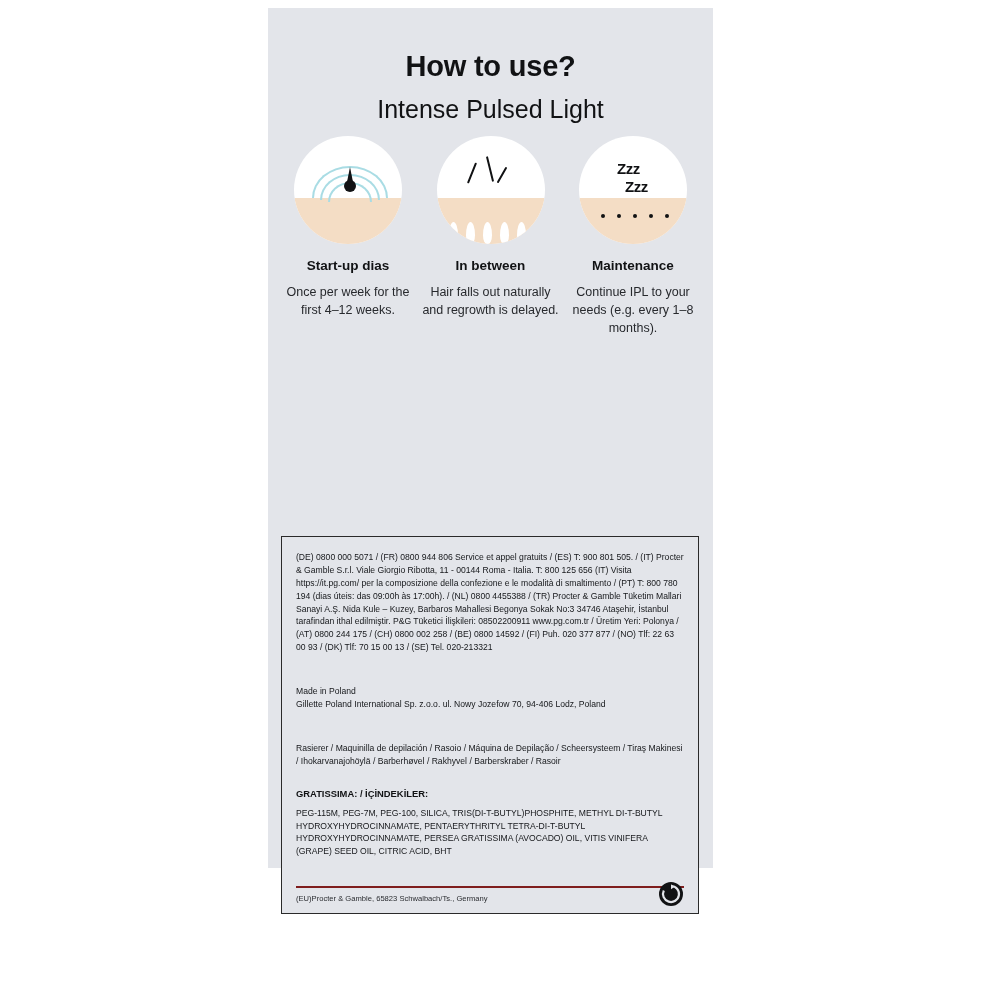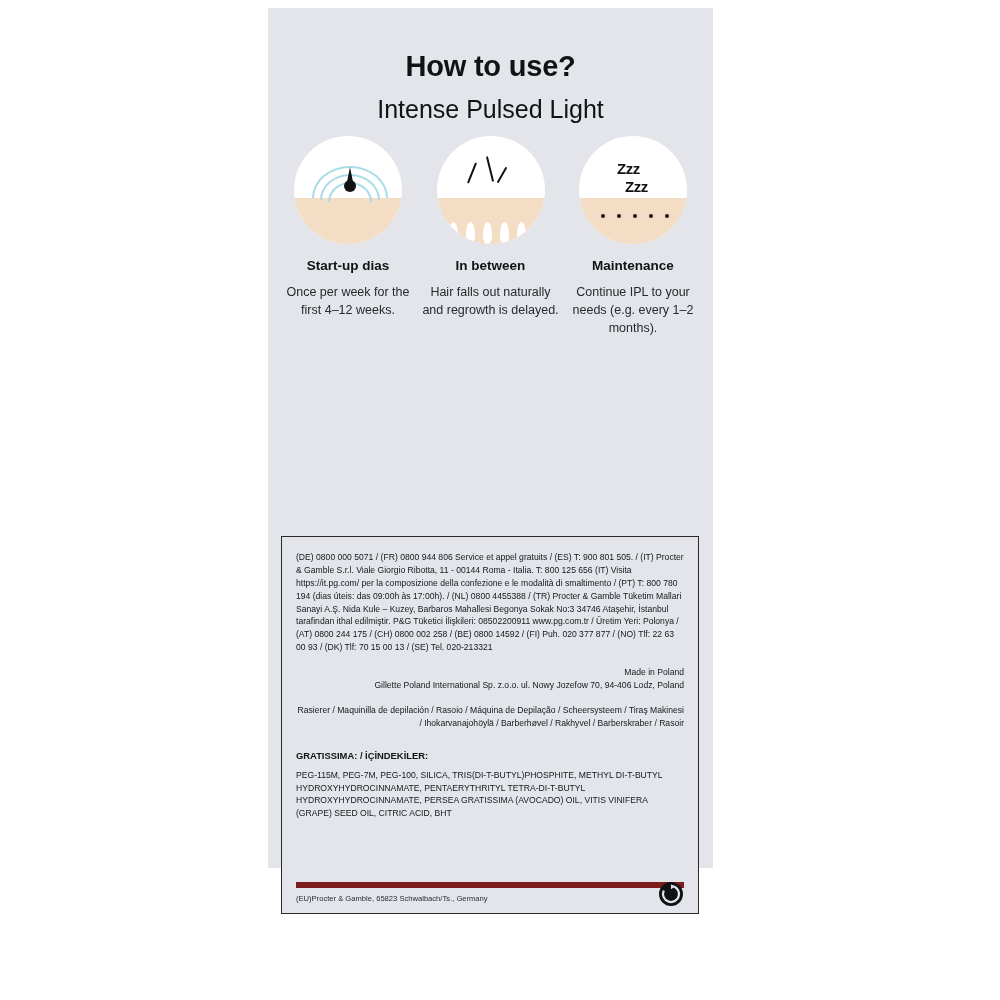--- a/index.html
+++ b/index.html
@@ -199,41 +199,40 @@
   .legal {
     font-size: 8.6px;
     line-height: 1.5;
     color: #15171a;
     margin-top: 2px;
   }
   .block {
     font-size: 8.6px;
     line-height: 1.5;
     color: #15171a;
-    margin-top: 12px;
-    text-align: right;
+    margin-top: 31px;
   }
   .ing-title {
     font-size: 9.4px;
     font-weight: bold;
     color: #111214;
     margin-top: 20px;
   }
   .ing-body {
     font-size: 8.6px;
     line-height: 1.5;
     color: #15171a;
     margin-top: 8px;
   }
   .footer-line {
     position: absolute;
     left: 14px;
     right: 14px;
     bottom: 10px;
-    border-top: 6px solid #7f1d1d;
+    border-top: 2px solid #7f1d1d;
     padding-top: 6px;
     font-size: 7.6px;
     color: #2a2c30;
   }
   .recycle {
     position: absolute;
     right: 14px;
     bottom: 6px;
     width: 26px;
     height: 26px;
@@ -285,21 +284,21 @@
           <div class="skin"></div>
           <div class="zzz" style="left:38px; top:24px; font-size:15px;">Zzz</div>
           <div class="zzz" style="left:46px; top:42px; font-size:15px;">Zzz</div>
           <div class="dot" style="left:22px; bottom:26px;"></div>
           <div class="dot" style="left:38px; bottom:26px;"></div>
           <div class="dot" style="left:54px; bottom:26px;"></div>
           <div class="dot" style="left:70px; bottom:26px;"></div>
           <div class="dot" style="left:86px; bottom:26px;"></div>
         </div>
         <div class="step-name">Maintenance</div>
-        <div class="step-desc">Continue IPL to your needs (e.g. every 1–2 months).</div>
+        <div class="step-desc">Continue IPL to your needs (e.g. every 1–8 months).</div>
       </div>
     </div>
 
     <div class="infobox">
 
       <div class="legal">(DE) 0800 000 5071 / (FR) 0800 944 806 Service et appel gratuits / (ES) T: 900 801 505. / (IT) Procter &amp; Gamble S.r.l. Viale Giorgio Ribotta, 11 - 00144 Roma - Italia. T: 800 125 656 (IT) Visita https://it.pg.com/ per la composizione della confezione e le modalità di smaltimento / (PT) T: 800 780 194 (dias úteis: das 09:00h às 17:00h). / (NL) 0800 4455388 / (TR) Procter &amp; Gamble Tüketim Mallari Sanayi A.Ş. Nida Kule – Kuzey, Barbaros Mahallesi Begonya Sokak No:3 34746 Ataşehir, İstanbul tarafindan ithal edilmiştir. P&amp;G Tüketici İlişkileri: 08502200911 www.pg.com.tr / Üretim Yeri: Polonya / (AT) 0800 244 175 / (CH) 0800 002 258 / (BE) 0800 14592 / (FI) Puh. 020 377 877 / (NO) Tlf: 22 63 00 93 / (DK) Tlf: 70 15 00 13 / (SE) Tel. 020-213321</div>
 
       <div class="block">
         <div>Made in Poland</div>
         <div>Gillette Poland International Sp. z.o.o. ul. Nowy Jozefow 70, 94-406 Lodz, Poland</div>

